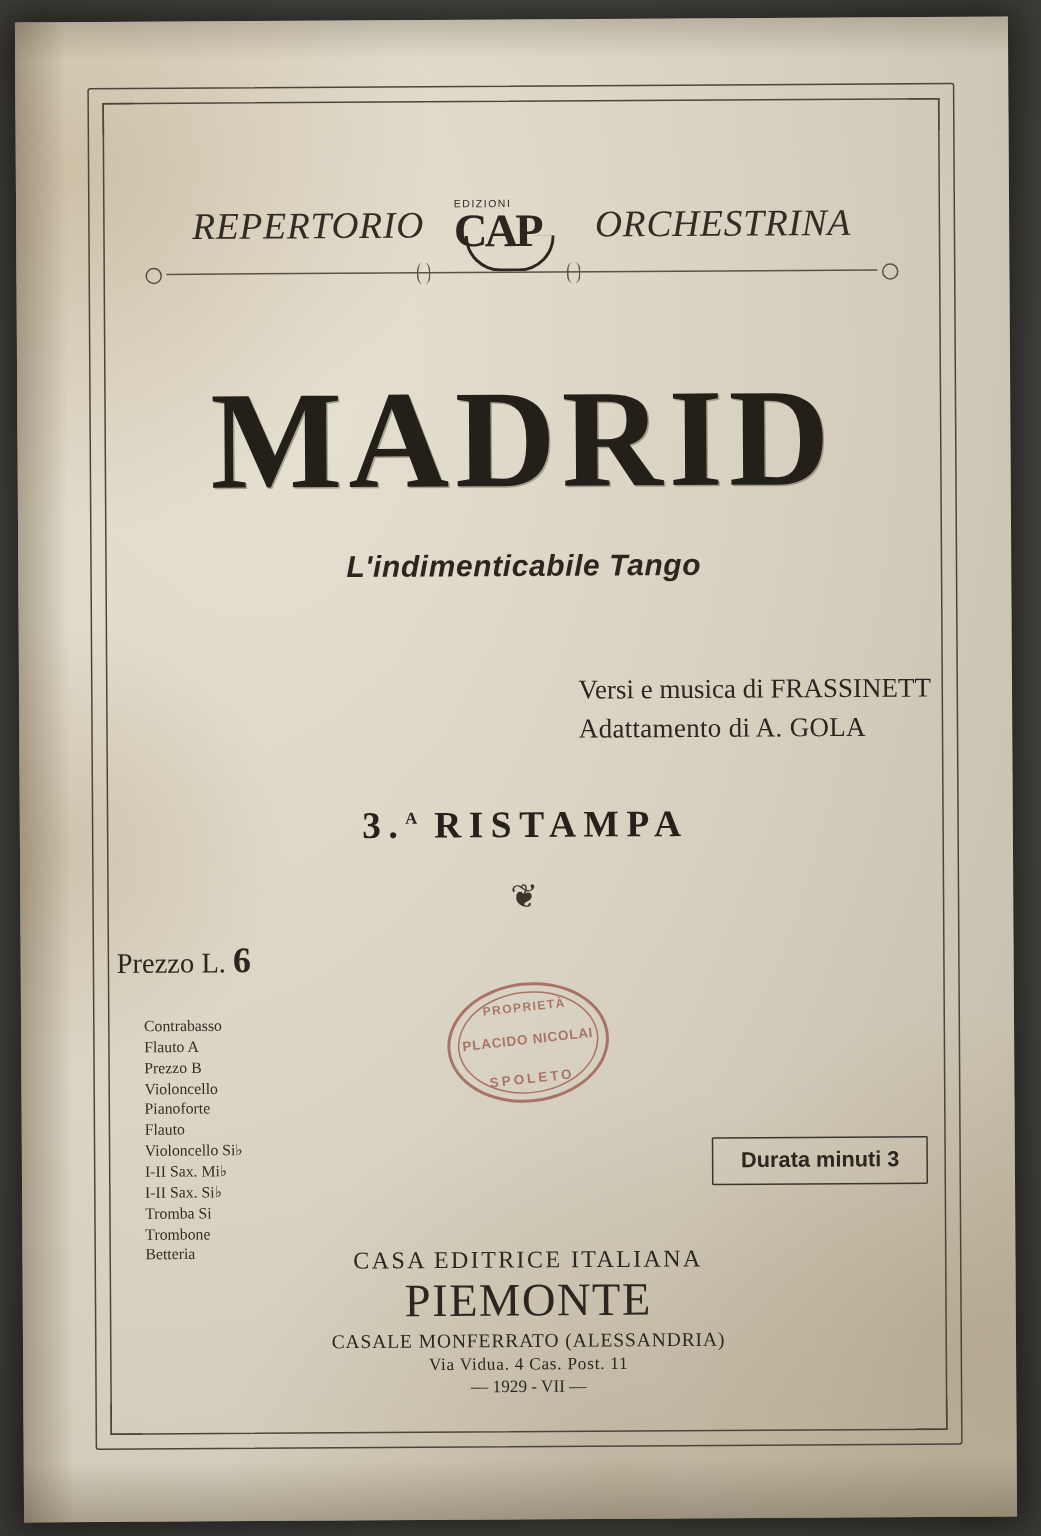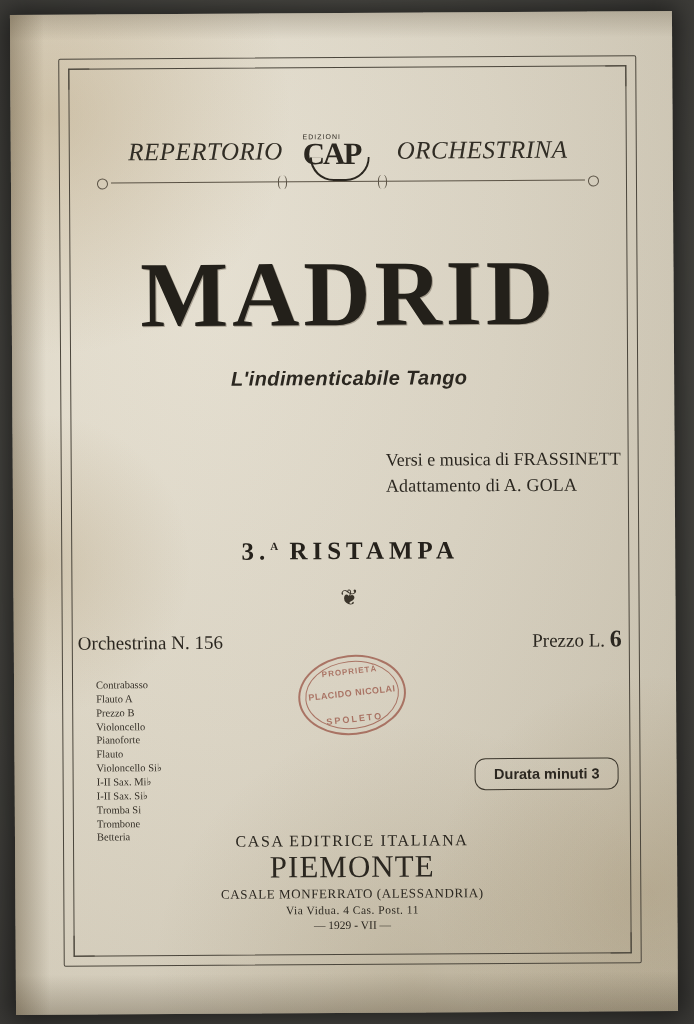--- a/index.html
+++ b/index.html
@@ -319,21 +319,21 @@
   .stamp .st-top { top: 12px; font-size: 8px; letter-spacing: 1px; }
   .stamp .st-mid { top: 33px; font-size: 9px; letter-spacing: 0.5px; }
   .stamp .st-bot { bottom: 11px; font-size: 9px; letter-spacing: 2px; }
 
   
   .durata {
     position: absolute;
     top: 690px;
     right: 10px;
     border: 1.4px solid #3c372d;
-    border-radius: 11px;
+    border-radius: 1px;
     padding: 7px 18px;
     font-family: "Liberation Sans", sans-serif;
     font-weight: 700;
     font-size: 14.5px;
     color: #2b2720;
     background: rgba(255,255,255,0.05);
   }
 
   
   .publisher {
@@ -437,21 +437,20 @@
       </div>
 
       <div class="ristampa">
         <span>3.</span><sup>A</sup>
         <span>RISTAMPA</span>
       </div>
 
       <div class="flourish">❦</div>
 
       <div class="price-row">
-        <span>Orchestrina N. 156</span>
         <span>
           <span>Prezzo L.</span>
           <span class="big">6</span>
         </span>
       </div>
 
       <div class="instruments">
         <div>Contrabasso</div>
         <div>Flauto A</div>
         <div>Prezzo B</div>

